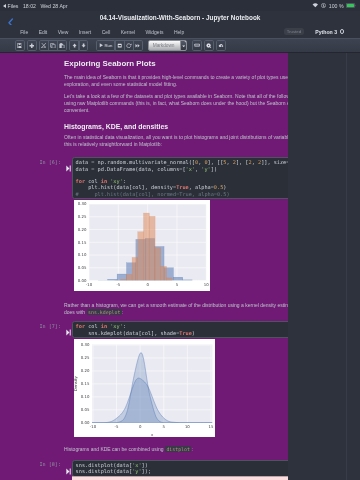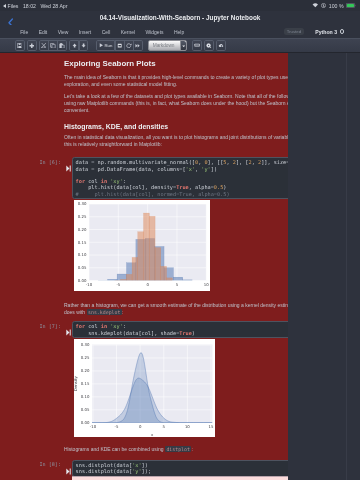--- a/index.html
+++ b/index.html
@@ -52,21 +52,21 @@
           background:linear-gradient(#fcfcfc,#a9aab0);border:0.55px solid #8b8d94;
           display:flex;align-items:center;position:relative;overflow:hidden}
   #cell-type-label{font-size:4.8px;color:#7d8086;padding-left:3.5px;letter-spacing:-0.05px}
   #cell-type-arrow{position:absolute;right:0;top:-0.55px;width:5.6px;height:10.4px;
           background:linear-gradient(#545a68,#2e323c);border-left:0.55px solid #8b8d94;
           border-radius:0 2px 2px 0;display:flex;align-items:center;justify-content:center}
   .tail{display:flex;margin-left:3px}
   .tail .tbtn{border-radius:1.8px;margin-left:2.3px}
 
   
-  #notebook{position:absolute;left:0;top:53px;width:288px;height:427px;background:#7f1d1d;overflow:hidden}
+  #notebook{position:absolute;left:0;top:53px;width:288px;height:427px;background:#701a75;overflow:hidden}
   #page-edge{position:absolute;left:345.5px;top:53px;width:0.8px;height:427px;background:#383c48}
   .cell{position:relative;margin-left:64px;width:278px}
   .md{color:#c4c9d1}
   .md h1{font-size:7.9px;font-weight:bold;color:#e9ebef;letter-spacing:0;margin-bottom:5.5px}
   .md h2{font-size:6.9px;font-weight:bold;color:#eceef1;margin-bottom:4px}
   .md p{font-size:5.0px;line-height:7.1px;color:#bec3cc;margin-bottom:5.2px}
   .md p:last-child{margin-bottom:0}
   .md code{font-family:"DejaVu Sans Mono",monospace;font-size:4.9px;color:#bd8c8c;
            background:#363b46;padding:0 1.5px;border-radius:1px}
   .md em{font-style:italic}

